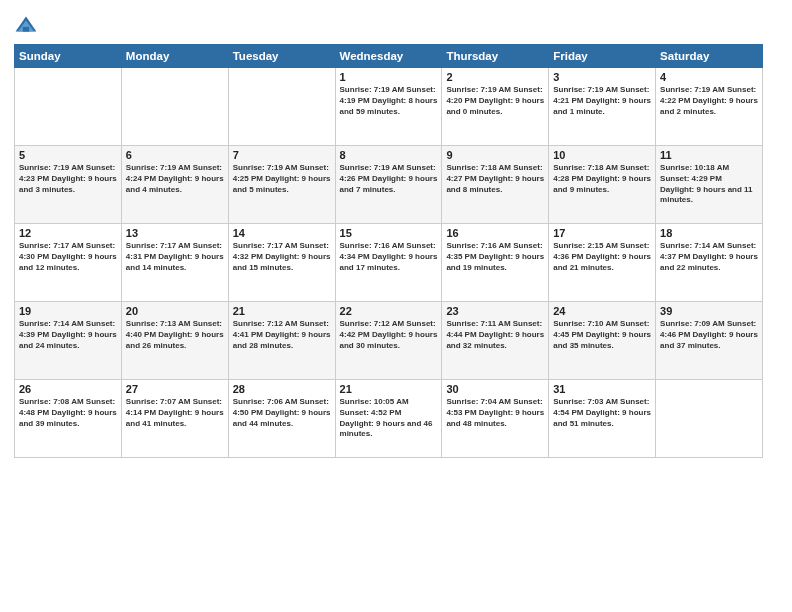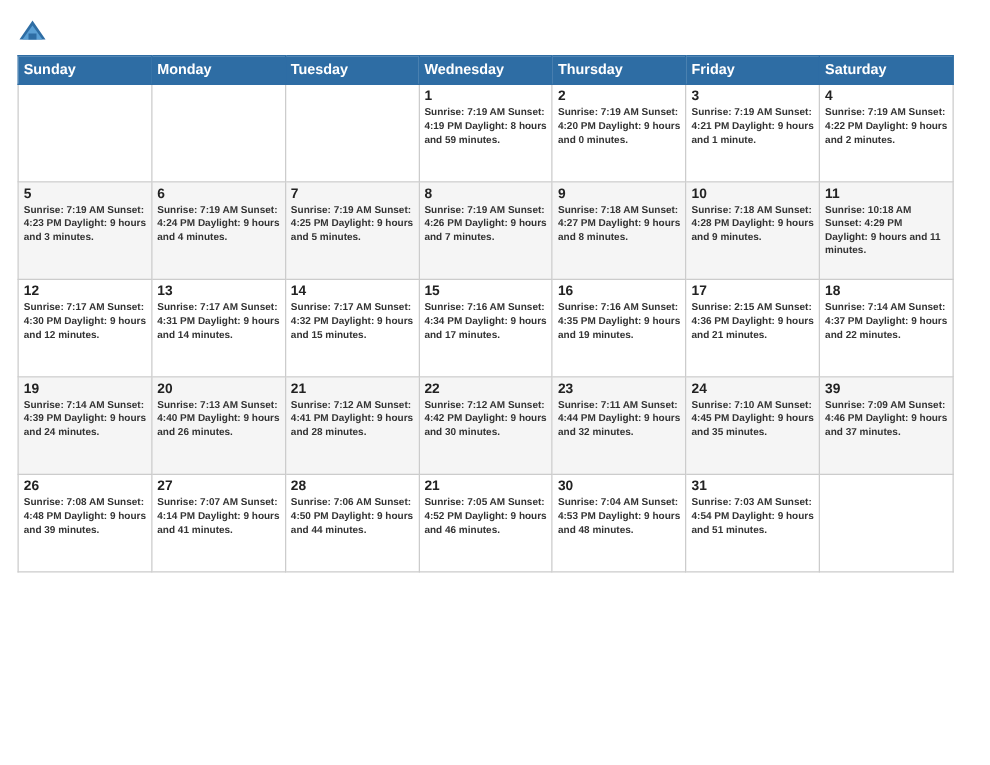--- a/index.html
+++ b/index.html
@@ -313,21 +313,21 @@
 Daylight: 9 hours and 41 minutes.</div>
           </td>
           <td>
             <span class="day-num">28</span>
             <div class="day-info">Sunrise: 7:06 AM
 Sunset: 4:50 PM
 Daylight: 9 hours and 44 minutes.</div>
           </td>
           <td>
             <span class="day-num">21</span>
-            <div class="day-info">Sunrise: 7:05 AM
+            <div class="day-info">Sunrise: 10:05 AM
 Sunset: 4:52 PM
 Daylight: 9 hours and 46 minutes.</div>
           </td>
           <td>
             <span class="day-num">30</span>
             <div class="day-info">Sunrise: 7:04 AM
 Sunset: 4:53 PM
 Daylight: 9 hours and 48 minutes.</div>
           </td>
           <td>

